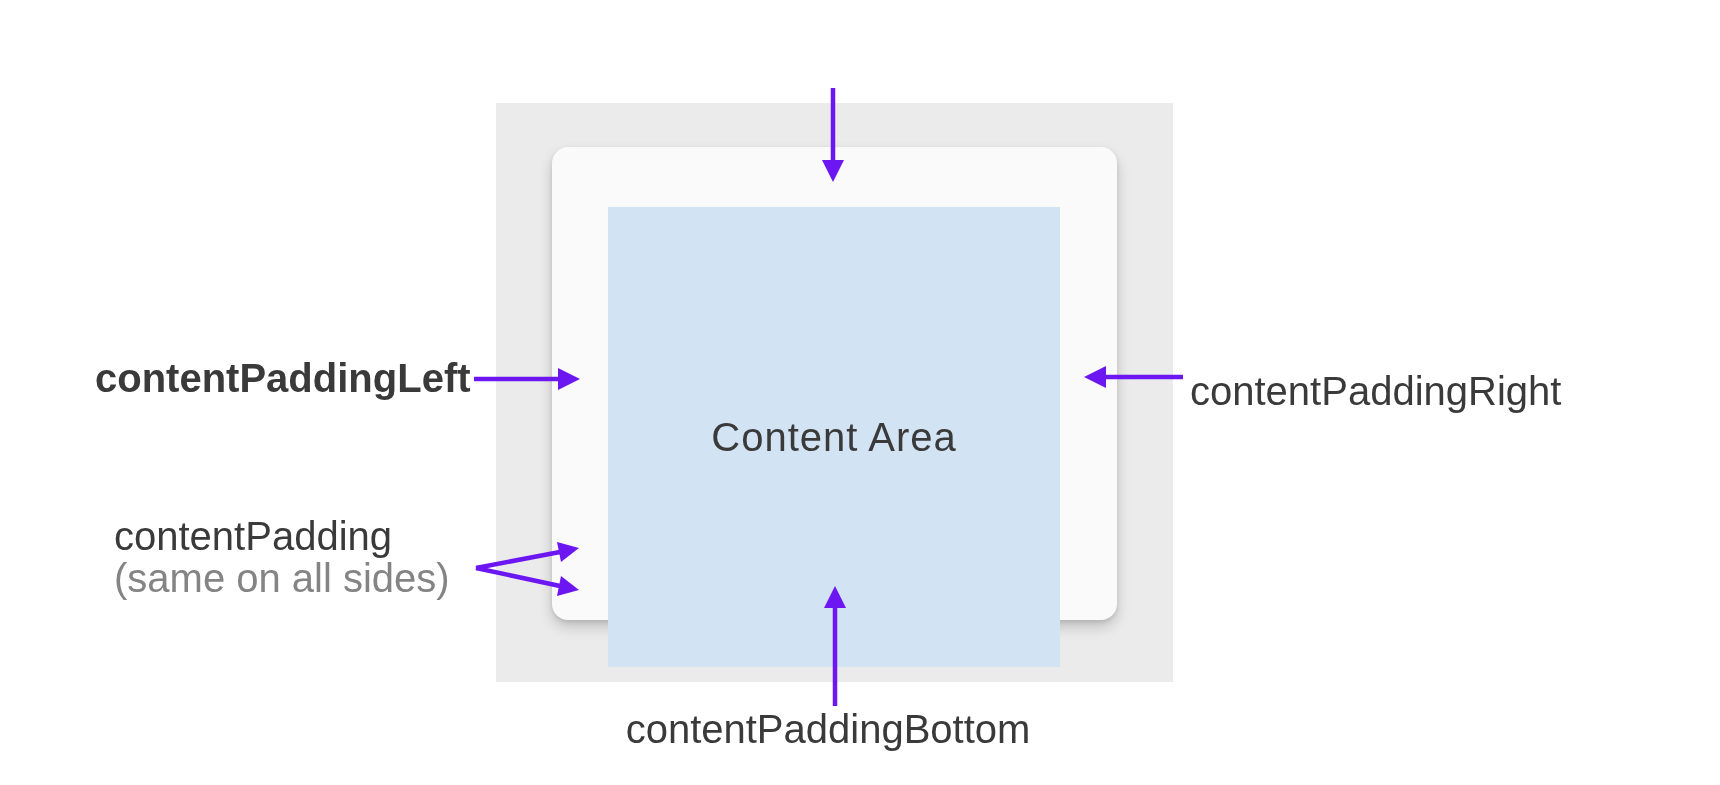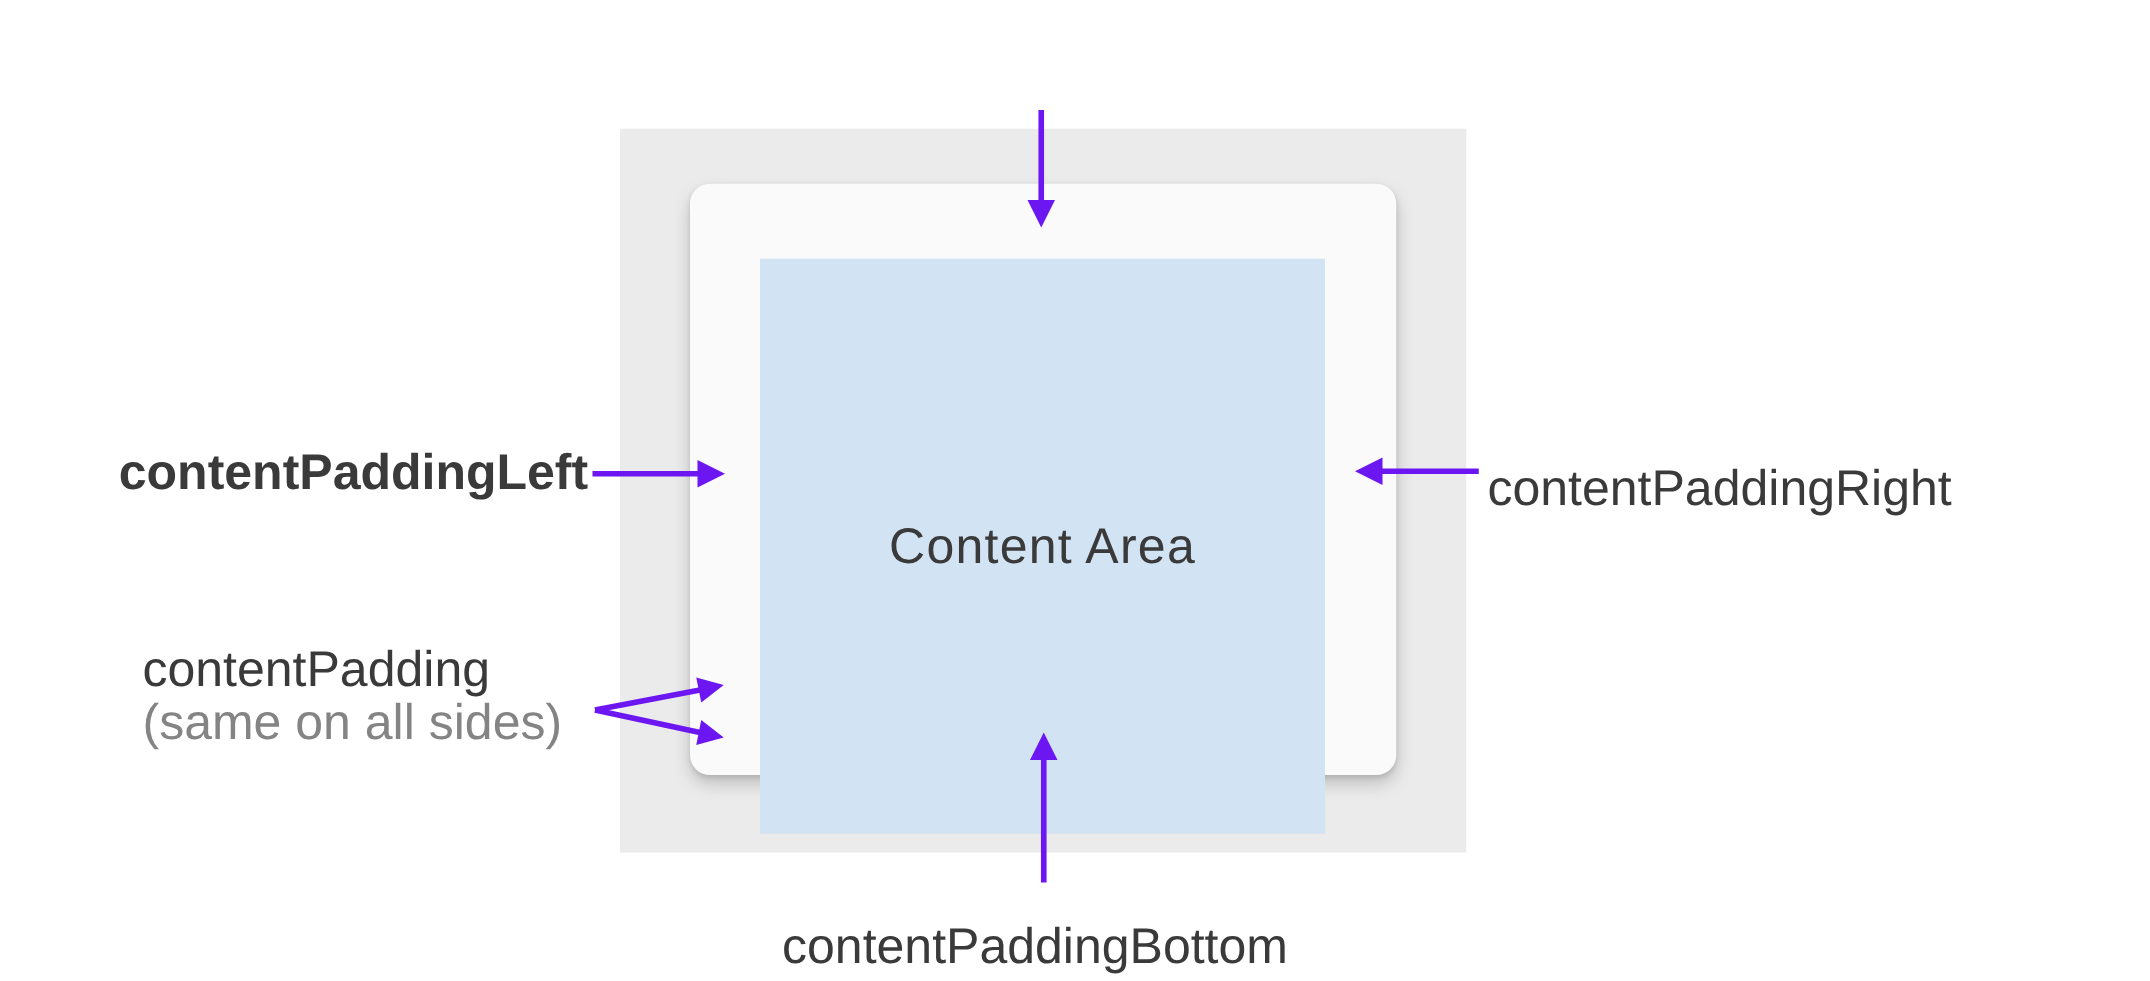--- a/index.html
+++ b/index.html
@@ -39,21 +39,21 @@
   .lbl{
     position:absolute;
     font-size:40px;line-height:46px;white-space:nowrap;
     color:var(--label-color);
   }
   .lbl-top{left:828px;top:36px;transform:translateX(-50%);}
   .lbl-left{left:95px;top:355px;font-weight:bold;}
   .lbl-right{left:1190px;top:368px;text-align:center;}
   .lbl-pad{left:98px;top:515px;line-height:42px;margin-left:16px;}
   .lbl-pad .note{color:var(--note-color);text-align:center;}
-  .lbl-bottom{left:828px;top:734px;transform:translateX(-50%);}
+  .lbl-bottom{left:828px;top:706px;transform:translateX(-50%);}
   svg.arrows{
     position:absolute;left:0;top:0;width:1720px;height:785px;
     pointer-events:none;
   }
   .arrow-line{stroke:var(--arrow-color);stroke-width:4.5;fill:none;stroke-linecap:butt;}
   .arrow-head{fill:var(--arrow-color);stroke:none;}
 </style>
 </head>
 <body>
 

